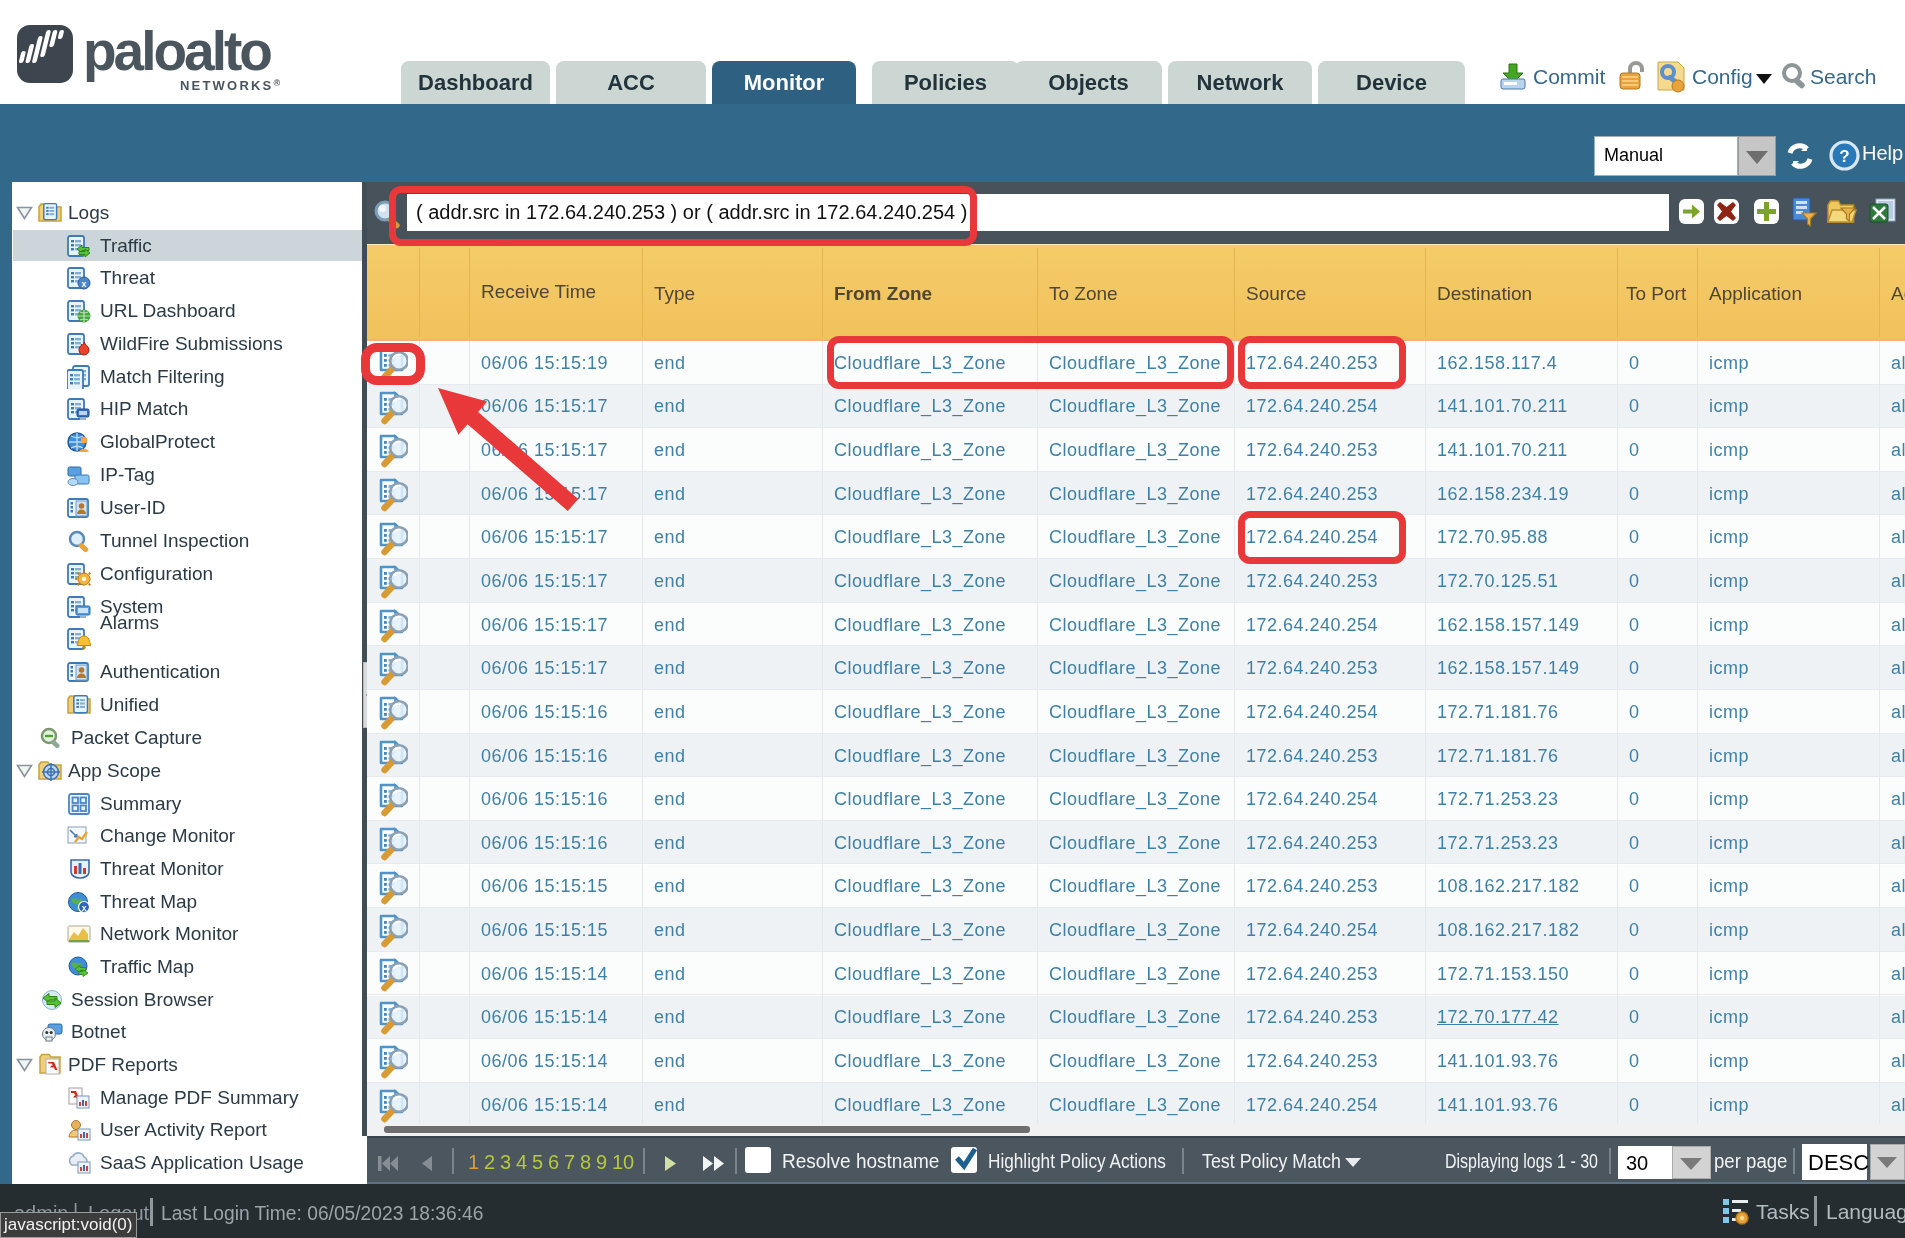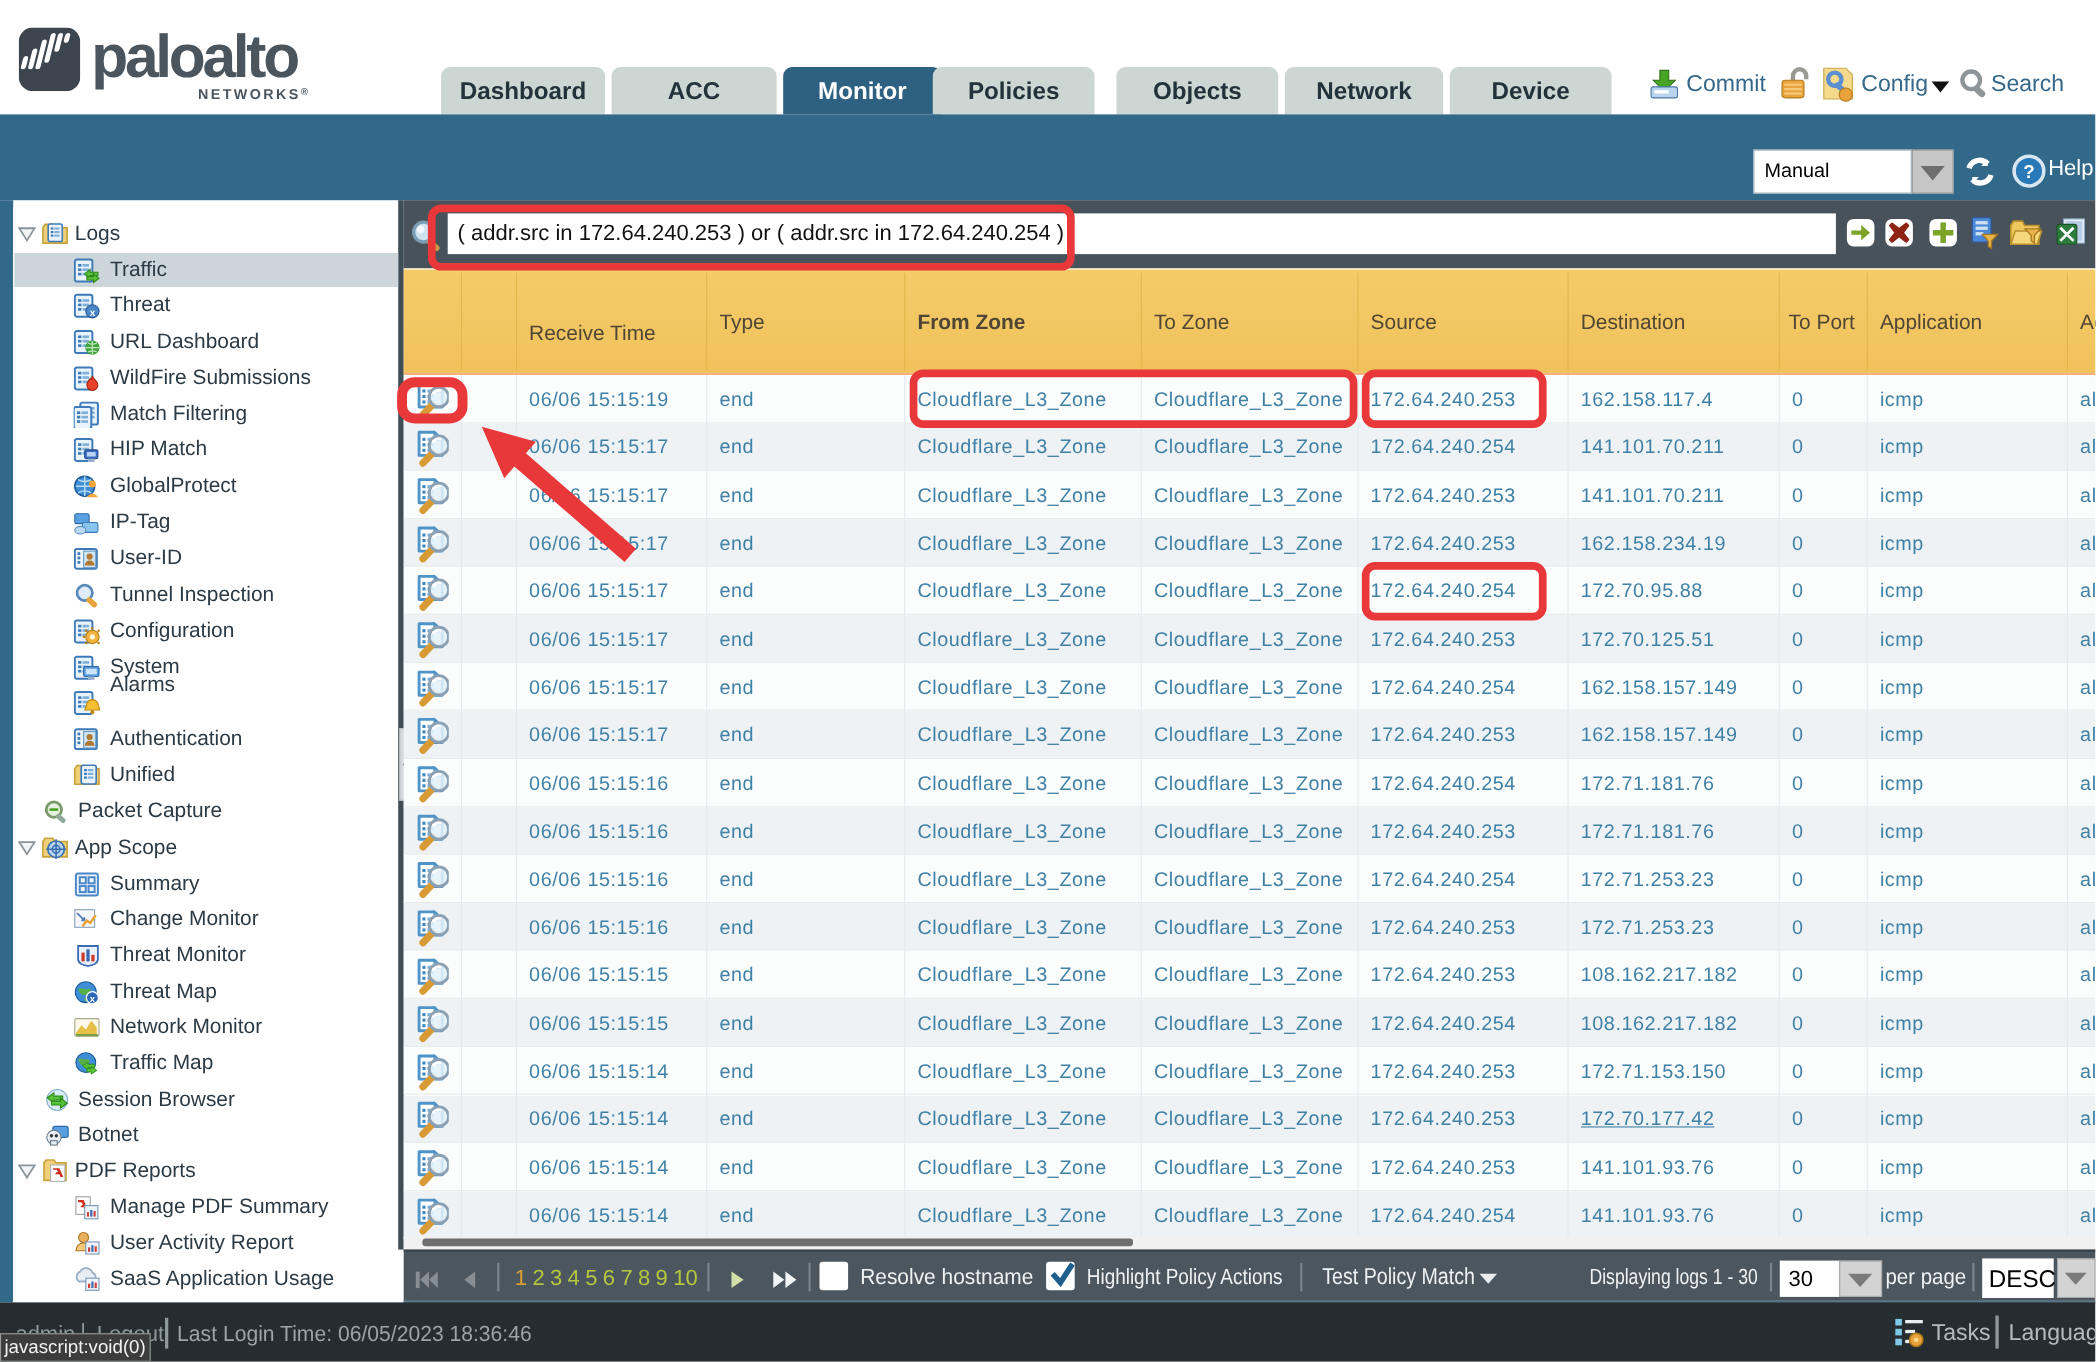--- a/index.html
+++ b/index.html
@@ -23,21 +23,21 @@
 <rect x="15.8" y="5" width="4.6" height="27" rx="2.3"></rect>
 <rect x="22.4" y="5" width="4.6" height="17" rx="2.3"></rect>
 <rect x="29" y="5" width="4.6" height="9" rx="2.3"></rect>
 </g>
   </svg>
 <div class="abs" style="left:83px;top:19px;font-size:55px;font-weight:600;color:#4b555e;letter-spacing:-3px;">paloalto</div>
 <div class="abs" style="left:180px;top:78px;font-size:13px;font-weight:bold;color:#4b555e;letter-spacing:2.2px;">NETWORKS<span style="font-size:9px;vertical-align:4px;">®</span></div>
 <div class="tab" style="left:401px;width:149px;">Dashboard</div>
 <div class="tab" style="left:556px;width:150px;">ACC</div>
 <div class="tab tabsel" style="left:712px;width:144px;">Monitor</div>
-<div class="tab" style="left:848px;width:147px;">Policies</div>
+<div class="tab" style="left:872px;width:147px;">Policies</div>
 <div class="tab" style="left:1015px;width:147px;">Objects</div>
 <div class="tab" style="left:1168px;width:144px;">Network</div>
 <div class="tab" style="left:1318px;width:147px;">Device</div>
 <svg class="abs" style="left:1499px;top:62px" width="28" height="30" viewBox="0 0 28 30">
 <path d="M10 2 h8 v9 h6 l-10 10 -10 -10 h6 z" fill="#46a524" stroke="#2c7114" stroke-width="1"></path>
 <rect x="2" y="17" width="24" height="10" rx="2" fill="#b8d4ee" stroke="#4a7aa8"></rect>
 <rect x="5" y="20" width="13" height="3" fill="#fff"></rect>
 </svg>
 <div class="abs" style="left:1533px;top:65px;font-size:21px;color:#35688a;">Commit</div>
 <svg class="abs" style="left:1618px;top:60px" width="30" height="34" viewBox="0 0 30 34">
@@ -410,21 +410,21 @@
 <path d="M1 24 l4 -12 h24 l-4 12 z" fill="#f6d87c" stroke="#b8902c" stroke-width="1.5"></path>
 <path d="M14 10 h14 l-5.5 6 v7 l-3 -2 v-5 z" fill="#e8b44c" stroke="#a87820" stroke-width="1.2"></path>
 </svg>
 <svg class="abs" style="left:1869px;top:198px" width="27" height="28" viewBox="0 0 27 28">
 <rect x="7" y="1" width="19" height="22" fill="#e8eef6" stroke="#8aa8c8"></rect>
 <rect x="9" y="3" width="15" height="18" fill="#b8cce8"></rect>
 <rect x="1" y="6" width="18" height="18" rx="2" fill="#2c7a3c" stroke="#1a5226"></rect>
 <path d="M4 9 l12 12 M16 9 l-12 12" stroke="#fff" stroke-width="2.5"></path>
 </svg>
 <div class="abs" style="left:367px;top:244px;width:1538px;height:97px;background:linear-gradient(#f5cb68,#f0c25c);border-top:1px solid #fce9bd;border-bottom:2px solid #f4b17c;box-sizing:border-box;"></div>
-<div class="hcell" style="left:481px;top:293px;">Receive Time</div>
+<div class="hcell" style="left:481px;top:281px;">Receive Time</div>
 <div class="hcell" style="left:654px;top:283px;">Type</div>
 <div class="hcell" style="left:834px;top:283px;font-weight:bold;">From Zone</div>
 <div class="hcell" style="left:1049px;top:283px;">To Zone</div>
 <div class="hcell" style="left:1246px;top:283px;">Source</div>
 <div class="hcell" style="left:1437px;top:283px;">Destination</div>
 <div class="hcell" style="left:1626px;top:283px;">To Port</div>
 <div class="hcell" style="left:1709px;top:283px;">Application</div>
 <div class="hcell" style="left:1891px;top:283px;">Action</div>
 <div class="abs" style="left:419px;top:248px;width:1px;height:89px;background:#e3b54a;"></div>
 <div class="abs" style="left:469px;top:248px;width:1px;height:89px;background:#e3b54a;"></div>

